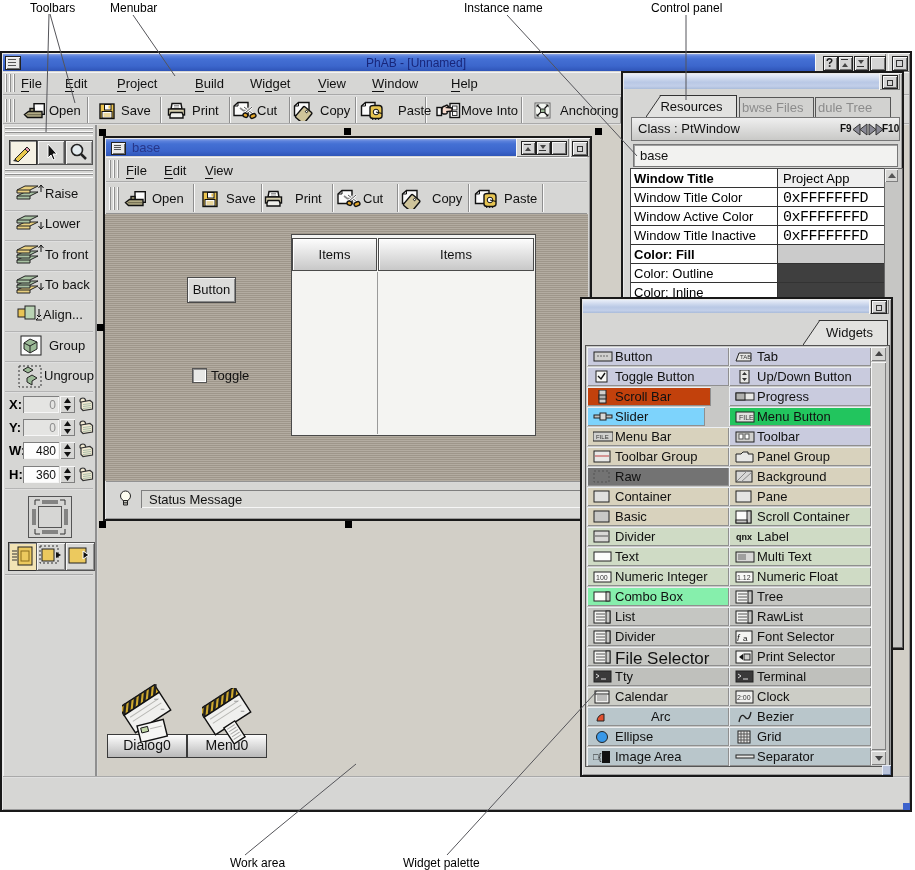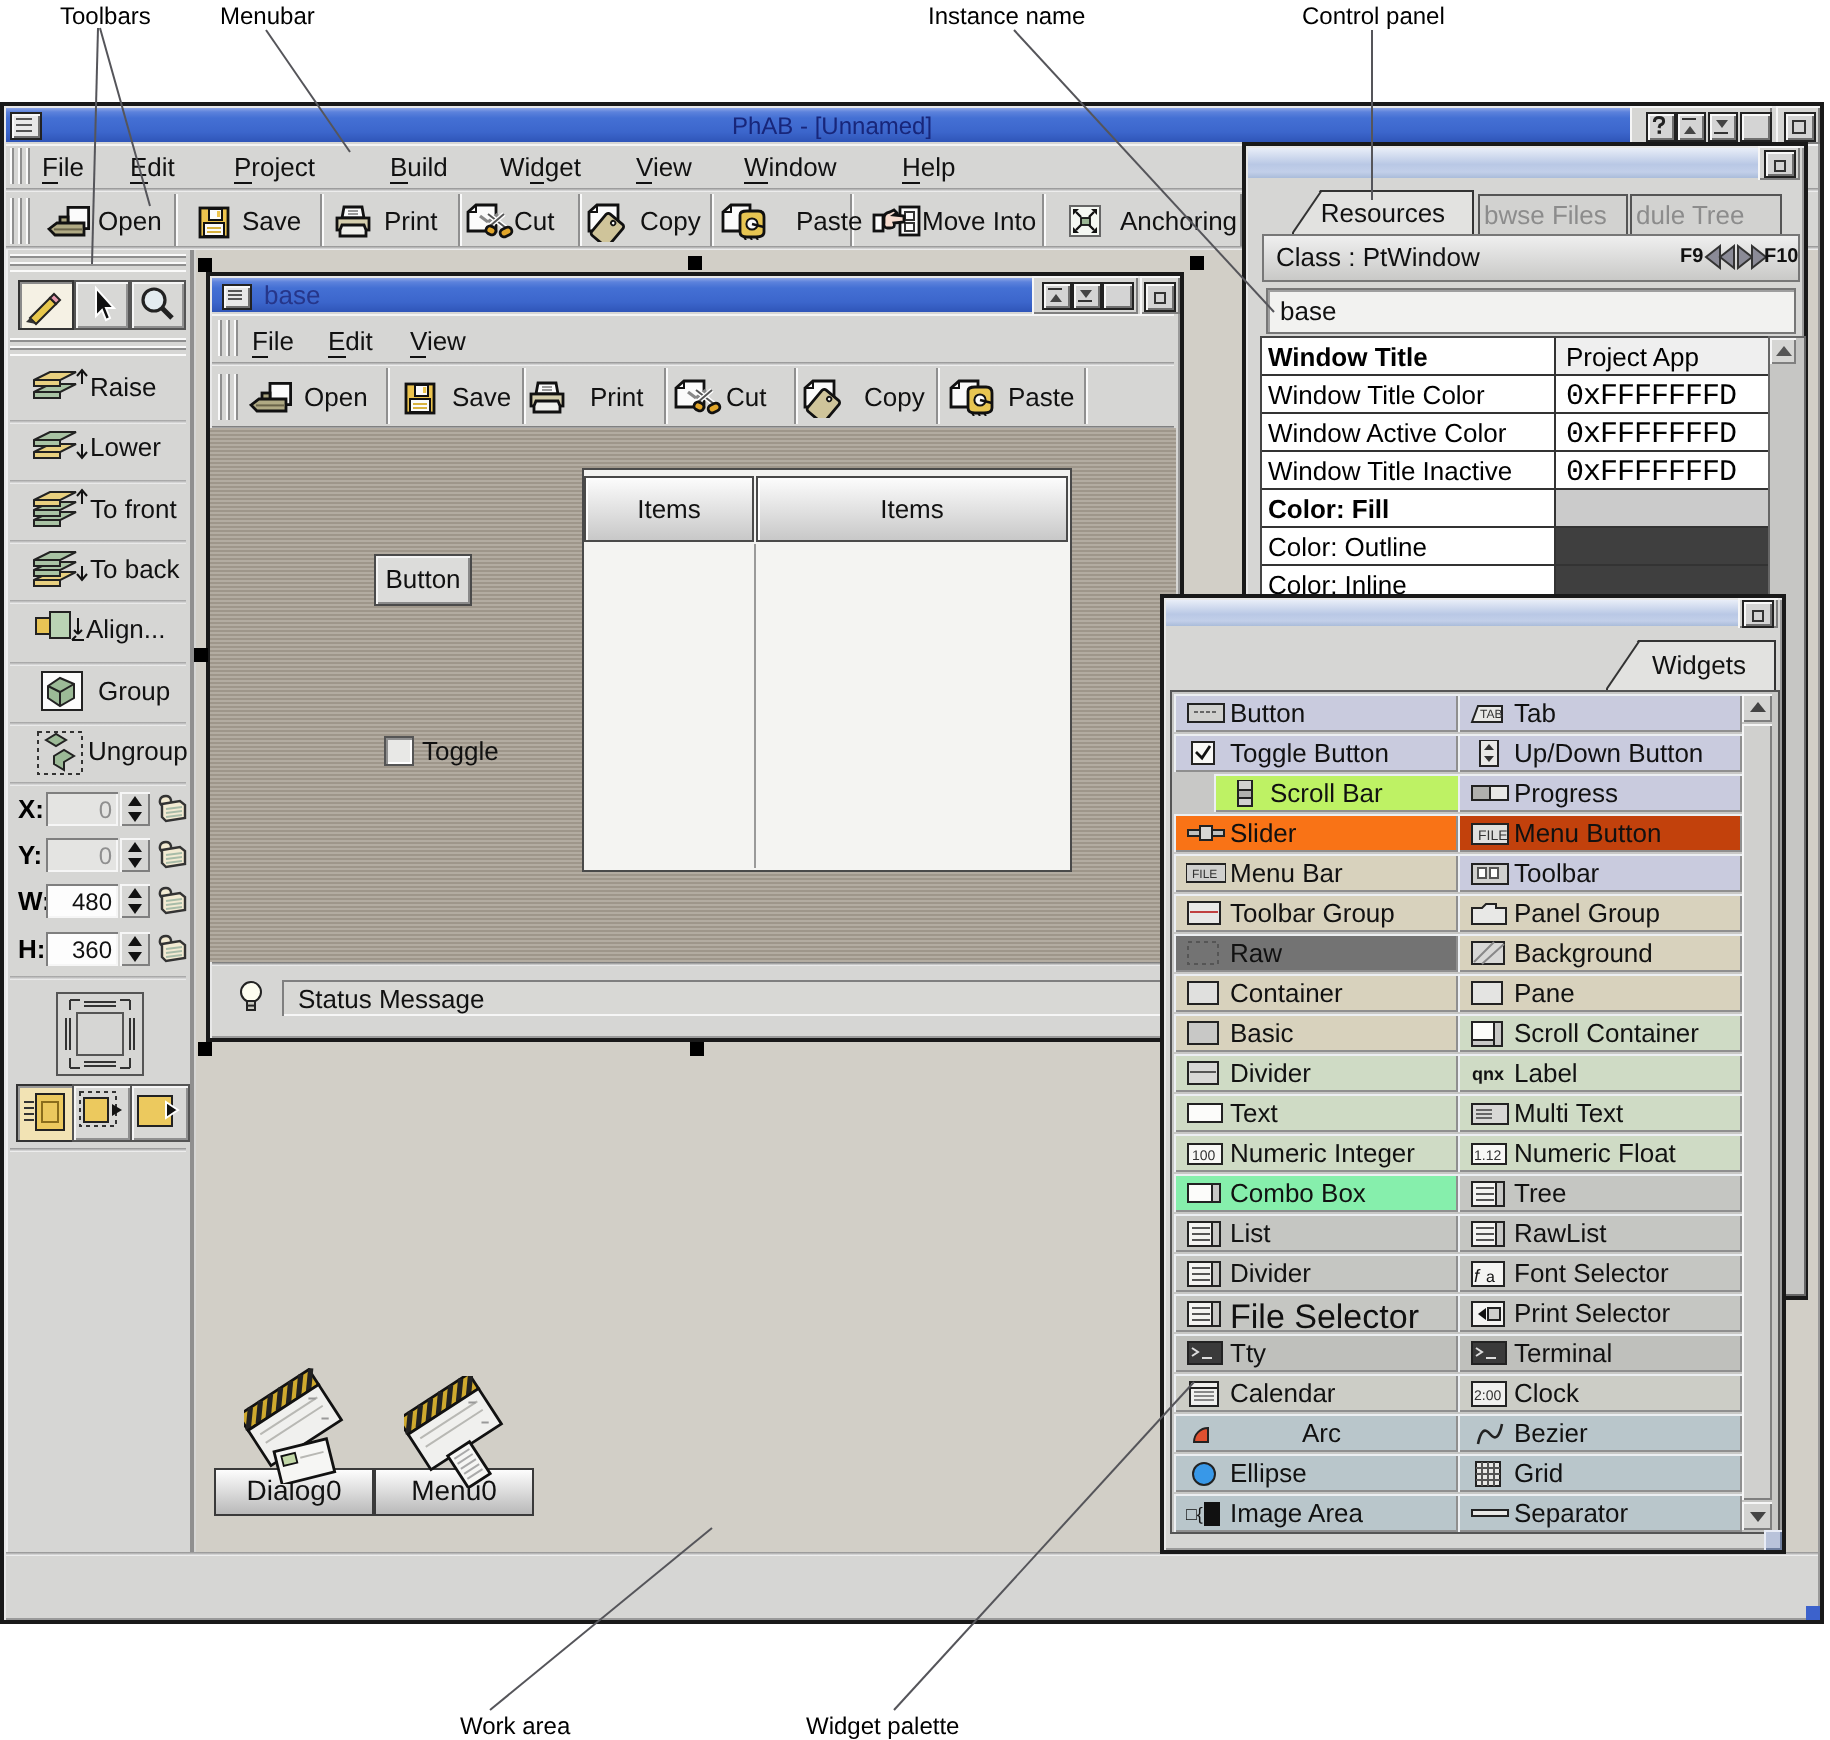--- a/index.html
+++ b/index.html
@@ -615,42 +615,42 @@
           </svg></div>
         <div class="abs" style="left:28px;top:2px;font-size:13px;color:#111;">Toggle Button</div>
       </div>
       <div class="abs" style="left:143px;top:21px;width:142px;height:19px;background:#c9cbde;box-shadow:inset 1px 1px 0 #eceff2, inset -1px -1px 0 #8f8f8f;">
         <div class="cell-icon"><svg width="20" height="14">
             <rect x="5" y="0" width="9" height="13" fill="#e8e8e6" stroke="#222" stroke-width="1"></rect>
             <path d="M9.5,2 L12,5 L7,5 Z M9.5,11 L12,8 L7,8 Z" fill="#333"></path>
           </svg></div>
         <div class="abs" style="left:28px;top:2px;font-size:13px;color:#111;">Up/Down Button</div>
       </div>
-      <div class="abs" style="left:1px;top:41px;width:142px;height:19px;background:#bef264;box-shadow:inset 1px 1px 0 #eceff2, inset -1px -1px 0 #8f8f8f;margin-left:20px;">
+      <div class="abs" style="left:1px;top:41px;width:124px;height:19px;background:#c2410c;box-shadow:inset 1px 1px 0 #eceff2, inset -1px -1px 0 #8f8f8f;">
         <div class="cell-icon"><svg width="20" height="14">
             <rect x="6" y="0" width="7" height="13" fill="#d0d0ce" stroke="#222" stroke-width="1"></rect>
             <rect x="6" y="5" width="7" height="4" fill="#b0b0ae" stroke="#222"></rect>
           </svg></div>
         <div class="abs" style="left:28px;top:2px;font-size:13px;color:#111;">Scroll Bar</div>
       </div>
       <div class="abs" style="left:143px;top:41px;width:142px;height:19px;background:#c9cbde;box-shadow:inset 1px 1px 0 #eceff2, inset -1px -1px 0 #8f8f8f;">
         <div class="cell-icon"><svg width="20" height="14">
             <rect x="1" y="3" width="18" height="7" fill="#e8e8e6" stroke="#222" stroke-width="1"></rect>
             <rect x="1" y="3" width="9" height="7" fill="#b0b0ae" stroke="#222"></rect>
           </svg></div>
         <div class="abs" style="left:28px;top:2px;font-size:13px;color:#111;">Progress</div>
       </div>
-      <div class="abs" style="left:1px;top:61px;width:142px;height:19px;background:#f97316;box-shadow:inset 1px 1px 0 #eceff2, inset -1px -1px 0 #8f8f8f;text-decoration:underline;">
+      <div class="abs" style="left:1px;top:61px;width:118px;height:19px;background:#7dd3fc;box-shadow:inset 1px 1px 0 #eceff2, inset -1px -1px 0 #8f8f8f;text-decoration:underline;">
         <div class="cell-icon"><svg width="20" height="14">
             <rect x="1" y="5" width="18" height="3" fill="#c0c0be" stroke="#222" stroke-width="1"></rect>
             <rect x="7" y="3" width="6" height="7" fill="#d8d8d6" stroke="#222" stroke-width="1"></rect>
           </svg></div>
         <div class="abs" style="left:28px;top:2px;font-size:13px;color:#111;">Slider</div>
       </div>
-      <div class="abs" style="left:143px;top:61px;width:142px;height:19px;background:#c2410c;box-shadow:inset 1px 1px 0 #eceff2, inset -1px -1px 0 #8f8f8f;">
+      <div class="abs" style="left:143px;top:61px;width:142px;height:19px;background:#22c55e;box-shadow:inset 1px 1px 0 #eceff2, inset -1px -1px 0 #8f8f8f;">
         <div class="cell-icon"><svg width="20" height="14">
             <rect x="1" y="2" width="18" height="10" fill="#e0e0de" stroke="#222" stroke-width="1"></rect>
             <text x="4" y="10" font-size="7" fill="#333">FILE</text>
           </svg></div>
         <div class="abs" style="left:28px;top:2px;font-size:13px;color:#111;">Menu Button</div>
       </div>
       <div class="abs" style="left:1px;top:81px;width:142px;height:19px;background:#d8d2bd;box-shadow:inset 1px 1px 0 #eceff2, inset -1px -1px 0 #8f8f8f;">
         <div class="cell-icon"><svg width="20" height="14">
             <rect x="0" y="2" width="20" height="9" fill="#d0d0ce" stroke="#222" stroke-width="1"></rect>
             <text x="3" y="9" font-size="6" fill="#333">FILE</text>

